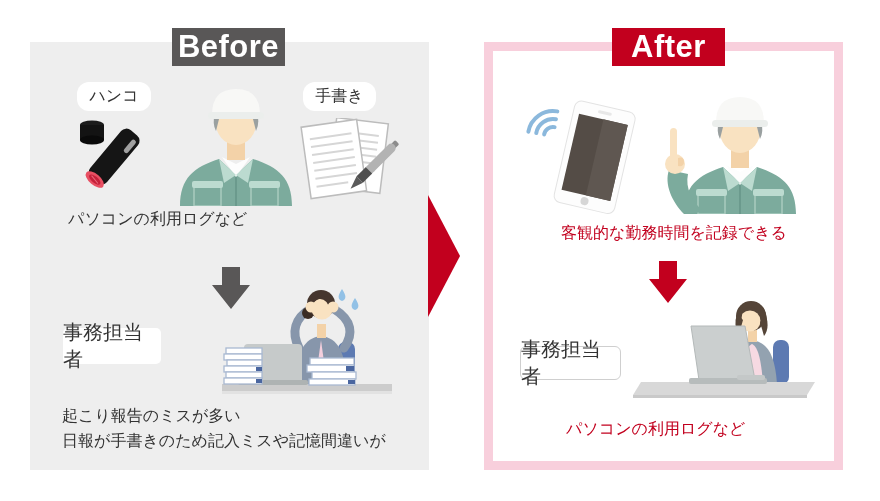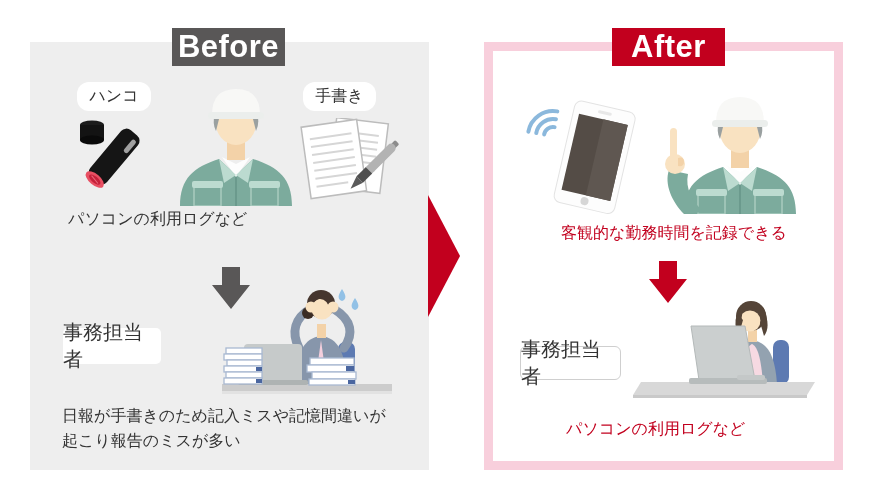--- a/index.html
+++ b/index.html
@@ -156,22 +156,22 @@
       <rect x="88" y="72" width="44" height="7"></rect>
       <rect x="85" y="79" width="47" height="7"></rect>
       <rect x="90" y="86" width="44" height="7"></rect>
       <rect x="87" y="93" width="46" height="6"></rect>
     </g>
     <rect x="124" y="80" width="8" height="5" fill="#4a66a0"></rect>
     <rect x="126" y="94" width="7" height="4" fill="#4a66a0"></rect>
   </svg>
 
   <div class="abs caption" style="left:62px; top:403px;">
+    <span>起こり報告のミスが多い</span>
     <span>日報が手書きのため記入ミスや記憶間違いが</span>
-    <span>起こり報告のミスが多い</span>
   </div>
 
   <div class="abs big-arrow"></div>
 
   <div class="abs panel-after"></div>
 
   <div class="abs header-badge header-after">After</div>
 
   <svg class="abs" style="left:503px; top:80px;" width="140" height="140" viewBox="0 0 140 140">
     <g fill="none" stroke="#8bb8dc" stroke-width="4" stroke-linecap="round" transform="rotate(10 50 56)">

